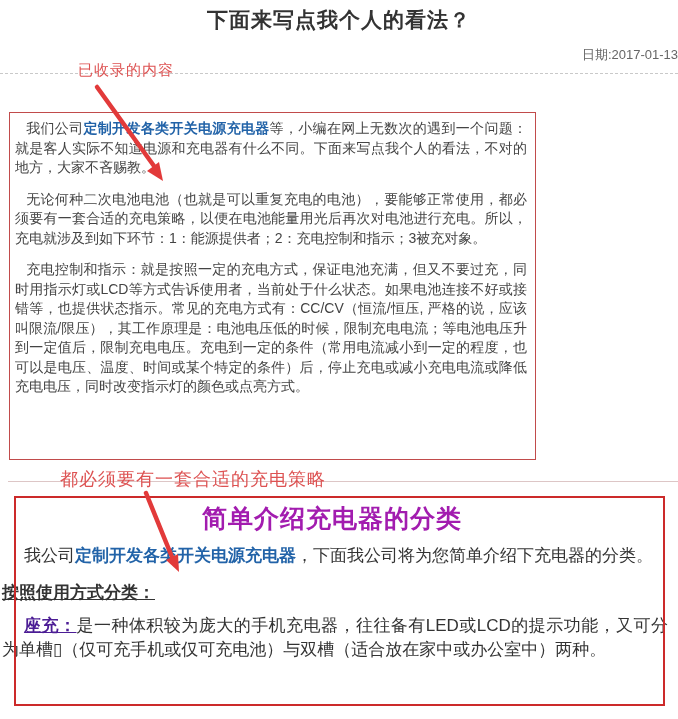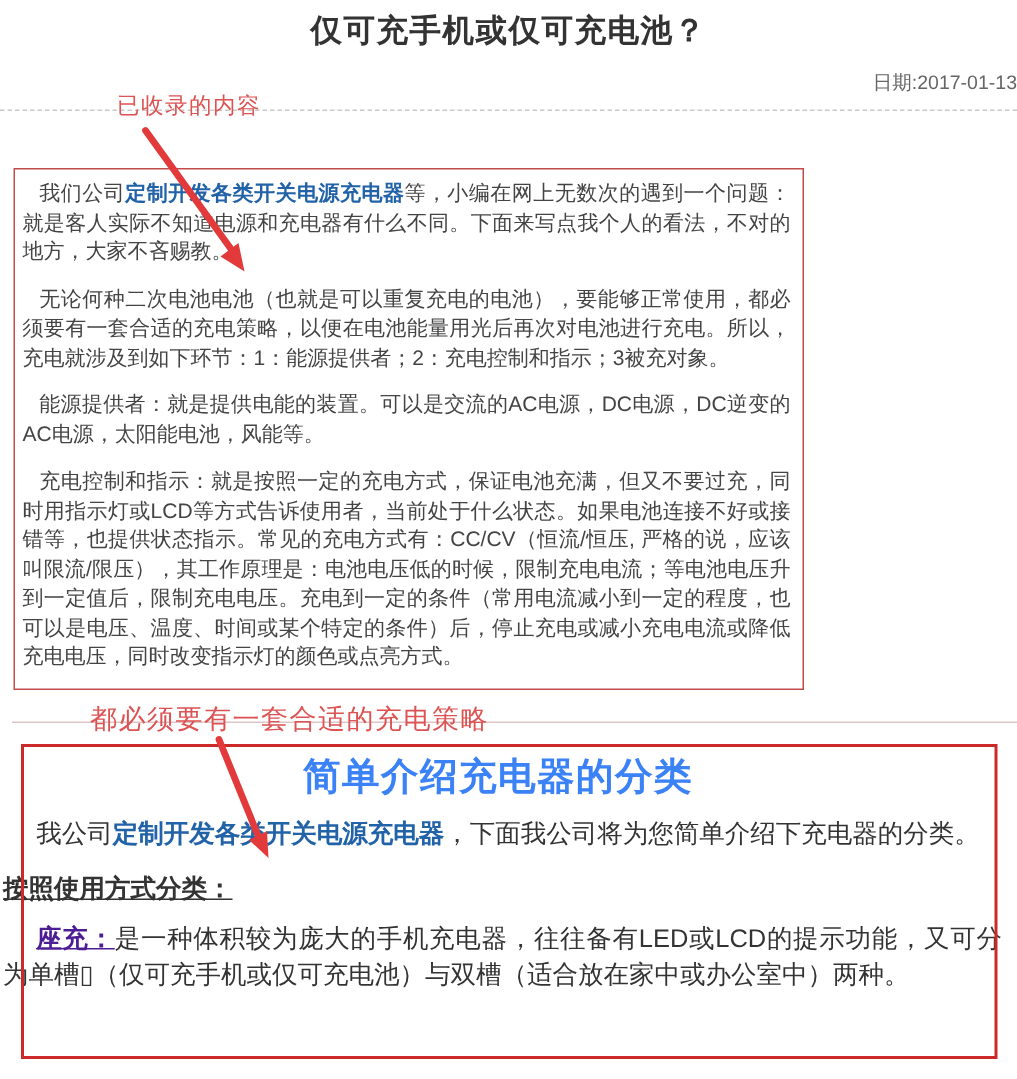--- a/index.html
+++ b/index.html
@@ -37,21 +37,21 @@
     margin:0 0 12px 0;font-size:14px;line-height:19.5px;color:#444444;
     text-indent:0.8em;text-align:justify;
   }
   a.inline-link{color:#2263a8;font-weight:bold;text-decoration:none;cursor:pointer;}
   .box2-text{
     position:absolute;left:2px;top:497px;width:672px;z-index:1;
     padding-top:5px;box-sizing:border-box;
   }
   .appendix-heading{
     margin:0;width:660px;text-align:center;font-size:25px;font-weight:bold;
-    color:#3b82f6;line-height:32px;letter-spacing:1px;
+    color:#a21caf;line-height:32px;letter-spacing:1px;
   }
   .box2-text p{
     margin:0;font-size:17px;line-height:24px;color:#333333;text-align:justify;
   }
   .p-intro{margin-top:10px !important;text-indent:1.3em;padding-right:14px;}
   .p-category{margin-top:13px !important;color:#e60000;font-weight:bold;text-decoration:underline;}
   .p-item{margin-top:9px !important;text-indent:1.3em;padding-right:6px;}
   .p-item .term{font-weight:bold;color:#4c1d95;text-decoration:underline;}
   .box2-border{
     position:absolute;left:14px;top:496px;width:651px;height:210px;
@@ -61,32 +61,31 @@
   .arrows-overlay{
     position:absolute;left:0;top:0;width:678px;height:719px;
     z-index:10;pointer-events:none;
   }
 </style>
 </head>
 <body>
 
 <div class="page">
 
-  <h1 class="page-title">仅可充手机或仅可充电池？</h1>
+  <h1 class="page-title">下面来写点我个人的看法？</h1>
 
   <div class="date-line">日期:2017-01-13</div>
 
   <div class="dotted-divider"></div>
 
   <div class="ann-label ann-included">已收录的内容</div>
 
   <div class="box1">
     <p><span>我们公司</span><a class="inline-link">定制开发各类开关电源充电器</a><span>等，小编在网上无数次的遇到一个问题：就是客人实际不知道电源和充电器有什么不同。下面来写点我个人的看法，不对的地方，大家不吝赐教。</span></p>
     <p>无论何种二次电池电池（也就是可以重复充电的电池），要能够正常使用，都必须要有一套合适的充电策略，以便在电池能量用光后再次对电池进行充电。所以，充电就涉及到如下环节：1：能源提供者；2：充电控制和指示；3被充对象。</p>
-    <p>能源提供者：就是提供电能的装置。可以是交流的AC电源，DC电源，DC逆变的AC电源，太阳能电池，风能等。</p>
     <p>充电控制和指示：就是按照一定的充电方式，保证电池充满，但又不要过充，同时用指示灯或LCD等方式告诉使用者，当前处于什么状态。如果电池连接不好或接错等，也提供状态指示。常见的充电方式有：CC/CV（恒流/恒压, 严格的说，应该叫限流/限压），其工作原理是：电池电压低的时候，限制充电电流；等电池电压升到一定值后，限制充电电压。充电到一定的条件（常用电流减小到一定的程度，也可以是电压、温度、时间或某个特定的条件）后，停止充电或减小充电电流或降低充电电压，同时改变指示灯的颜色或点亮方式。</p>
   </div>
 
   <div class="gray-divider"></div>
 
   <div class="ann-label ann-appended">都必须要有一套合适的充电策略</div>
 
   <div class="box2-text">
     <h2 class="appendix-heading">简单介绍充电器的分类</h2>
     <p class="p-intro"><span>我公司</span><a class="inline-link">定制开发各类开关电源充电器</a><span>，下面我公司将为您简单介绍下充电器的分类。</span></p>

